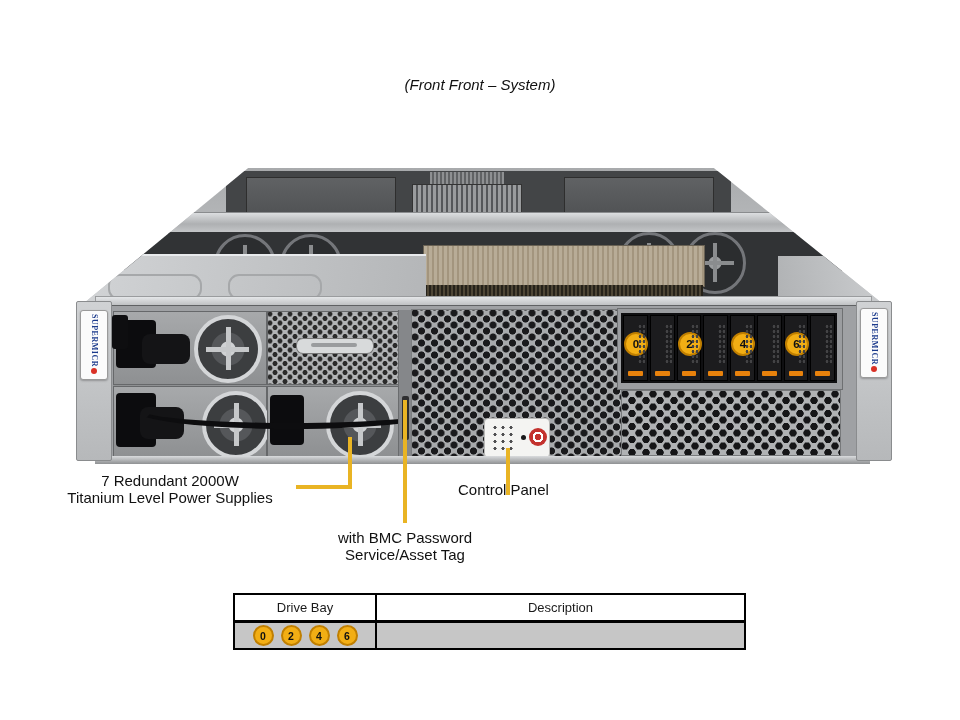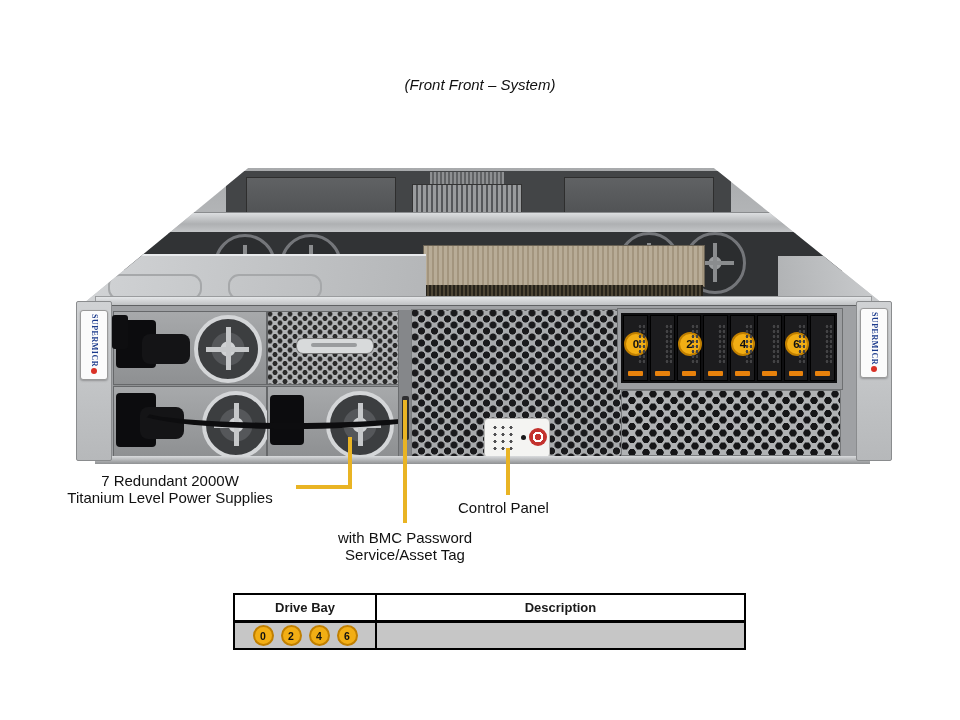--- a/index.html
+++ b/index.html
@@ -112,21 +112,21 @@
   .cl{background:#e9b424;}
 
   
   .lbl{font-size:15px;line-height:1.15;color:#111;}
 
   
   .spec-table{left:233px;top:593px;width:509px;border:2px solid #000;background:#fff;box-sizing:content-box;}
   .t-head{display:flex;height:25px;border-bottom:3px solid #000;}
   .t-row{display:flex;height:25px;background:#c6c6c6;}
   .t-cell{display:flex;align-items:center;justify-content:center;font-size:13px;}
-  .t-head .t-cell{font-weight:bold;}
+  .t-head .t-cell{font-weight:normal;}
   .c1{width:142px;border-right:2px solid #000;box-sizing:border-box;}
   .c2{flex:1;}
   .badge-strip{gap:7px;}
   .tbl-badge{width:17px;height:17px;border-radius:50%;display:flex;align-items:center;justify-content:center;
      font-size:10.5px;font-weight:bold;color:#111;}
 </style>
 </head>
 <body>
 
 <div class="abs fig-title">(Front Front – System)</div>
@@ -242,21 +242,21 @@
 
   <div class="abs cl" style="left: 348px; top: 437px; width: 4px; height: 52px; background: rgb(233, 180, 36);"></div>
   <div class="abs cl" style="left: 296px; top: 485px; width: 56px; height: 4px; background: rgb(233, 180, 36);"></div>
   <div class="abs cl" style="left: 403px; top: 400px; width: 4px; height: 123px; background: rgb(233, 180, 36);"></div>
   <div class="abs cl" style="left: 506px; top: 448px; width: 4px; height: 47px; background: rgb(233, 180, 36);"></div>
 
   <div class="abs lbl" style="left:50px;top:472px;width:240px;text-align:center;">
     <div>7 Redundant 2000W</div>
     <div>Titanium Level Power Supplies</div>
   </div>
-  <div class="abs lbl" style="left:458px;top:499px;">Control Panel</div>
+  <div class="abs lbl" style="left:458px;top:481px;">Control Panel</div>
   <div class="abs lbl" style="left:318px;top:529px;width:174px;text-align:center;">
     <div>with BMC Password</div>
     <div>Service/Asset Tag</div>
   </div>
 </div>
 
 <div class="abs spec-table">
   <div class="t-head">
     <div class="t-cell c1">Drive Bay</div>
     <div class="t-cell c2">Description</div>

